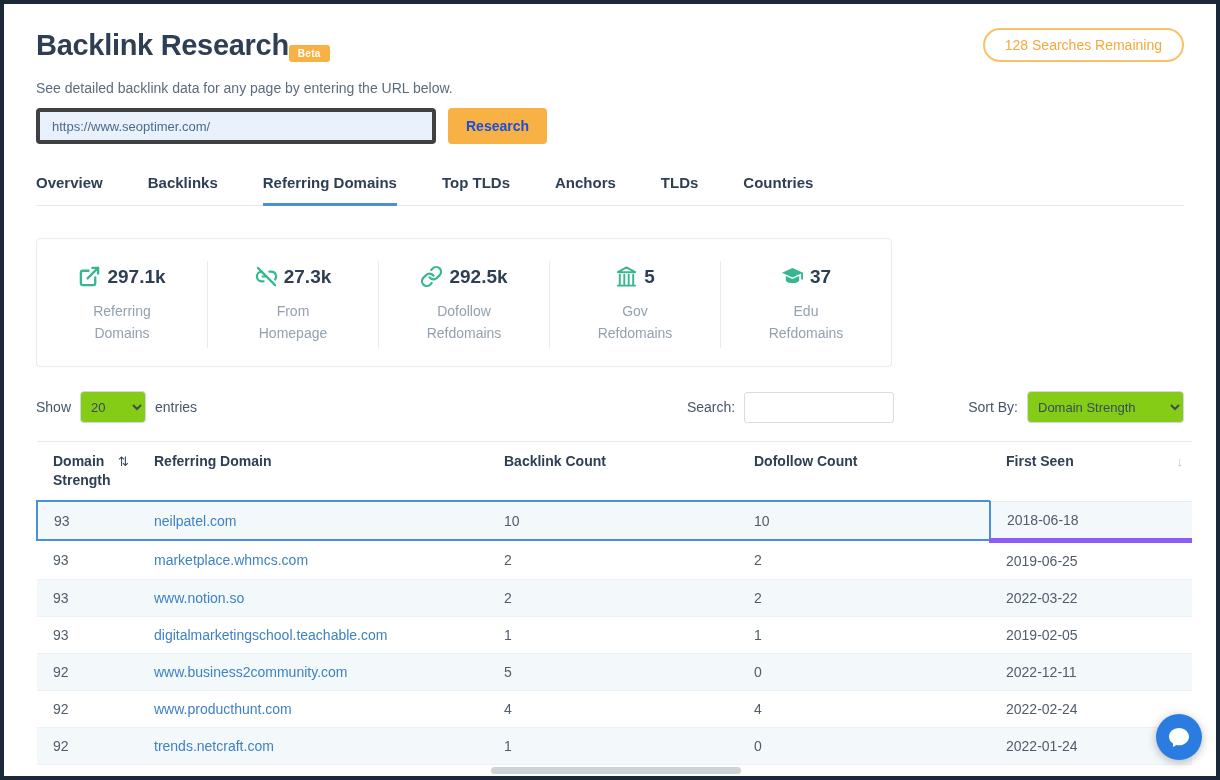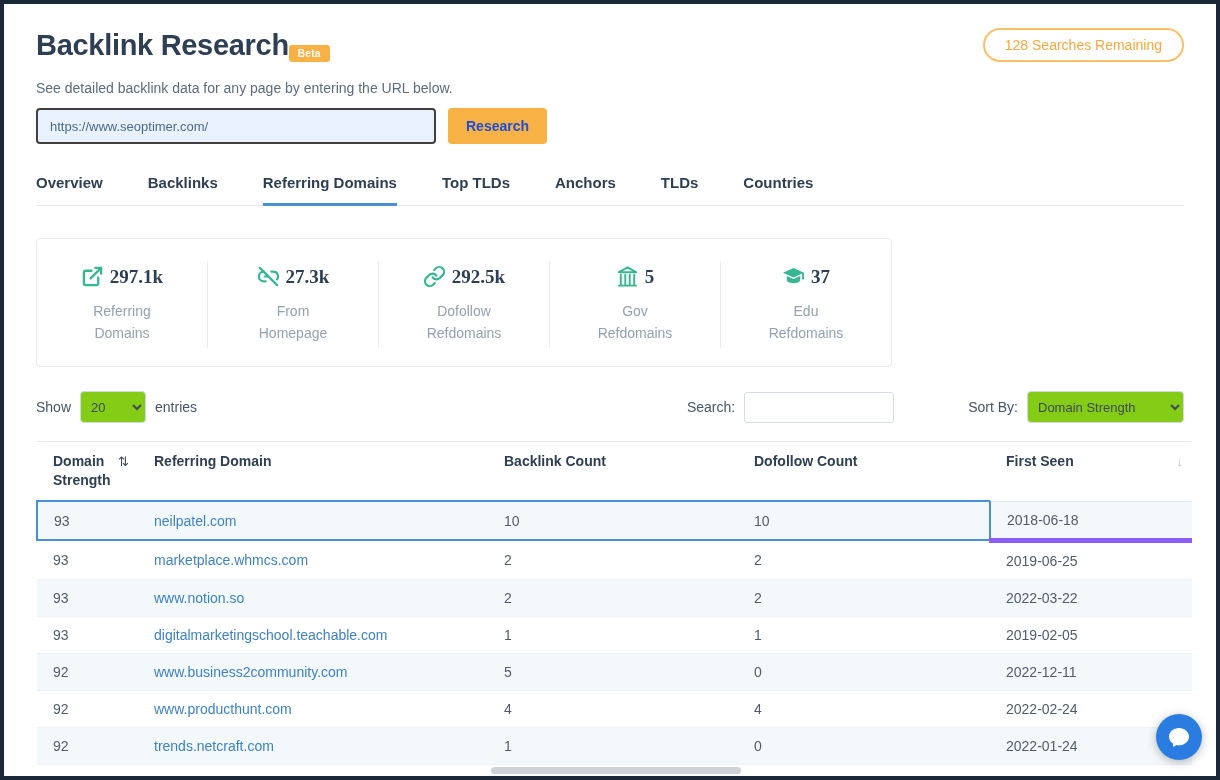--- a/index.html
+++ b/index.html
@@ -29,21 +29,21 @@
     border:2px solid #f9c26a; color:#f5a93c;
     border-radius:20px; padding:7px 20px;
     font-size:14px; white-space:nowrap;
   }
   .subtitle { margin:18px 0 0; font-size:14px; color:#5b6c7d; }
 
   
   .url-row { margin-top:12px; display:flex; gap:12px; }
   .url-input {
     width:400px; height:36px; padding:12px 12px;
-    background:#e9f1fc; border:2px solid #404040; border-radius:4px;
+    background:#e9f1fc; border:4px solid #404040; border-radius:4px;
     color:#4a6b8a; font-size:13px; outline:none;
     font-family:inherit;
   }
   .research-btn {
     height:36px; padding:0 18px; border:none; border-radius:4px;
     background: var(--accent-orange, #f8b144); color:#1d4ed8;
     font-size:14px; font-weight:700; cursor:pointer; font-family:inherit;
   }
 
   
@@ -56,21 +56,21 @@
   .tab.active { border-bottom-color: var(--selected-blue, #4a90d9); }
 
   
   .stats-card {
     margin-top:32px; width:856px;
     border:1px solid #e6ebf0; border-radius:4px;
     display:flex; padding:22px 0 18px;
   }
   .stat { flex:1; text-align:center; border-right:1px solid #e6ebf0; padding:4px 8px; }
   .stat:last-child { border-right:none; }
-  .stat-top { display:flex; justify-content:center; align-items:center; gap:6px;font-family:Liberation Serif, serif; }
+  .stat-top { display:flex; justify-content:center; align-items:center; gap:6px; }
   .stat-icon { width:23px; height:23px; color: var(--accent-green, #35b78f); display:inline-flex; }
   .stat-icon svg { width:100%; height:100%; }
   .stat-value { font-size:19px; font-weight:700; color:#2e3f54; }
   .stat-label { margin:13px auto 0; max-width:92px; font-size:14px; color:#93a1b0; line-height:1.55; }
 
   
   .controls { margin-top:24px; display:flex; align-items:center; font-size:14px; color:#46566a; }
   .group { display:flex; align-items:center; gap:9px; }
   select {
     height:32px; border:1px solid #cfd9e2; border-radius:4px; background:#84cc16;

